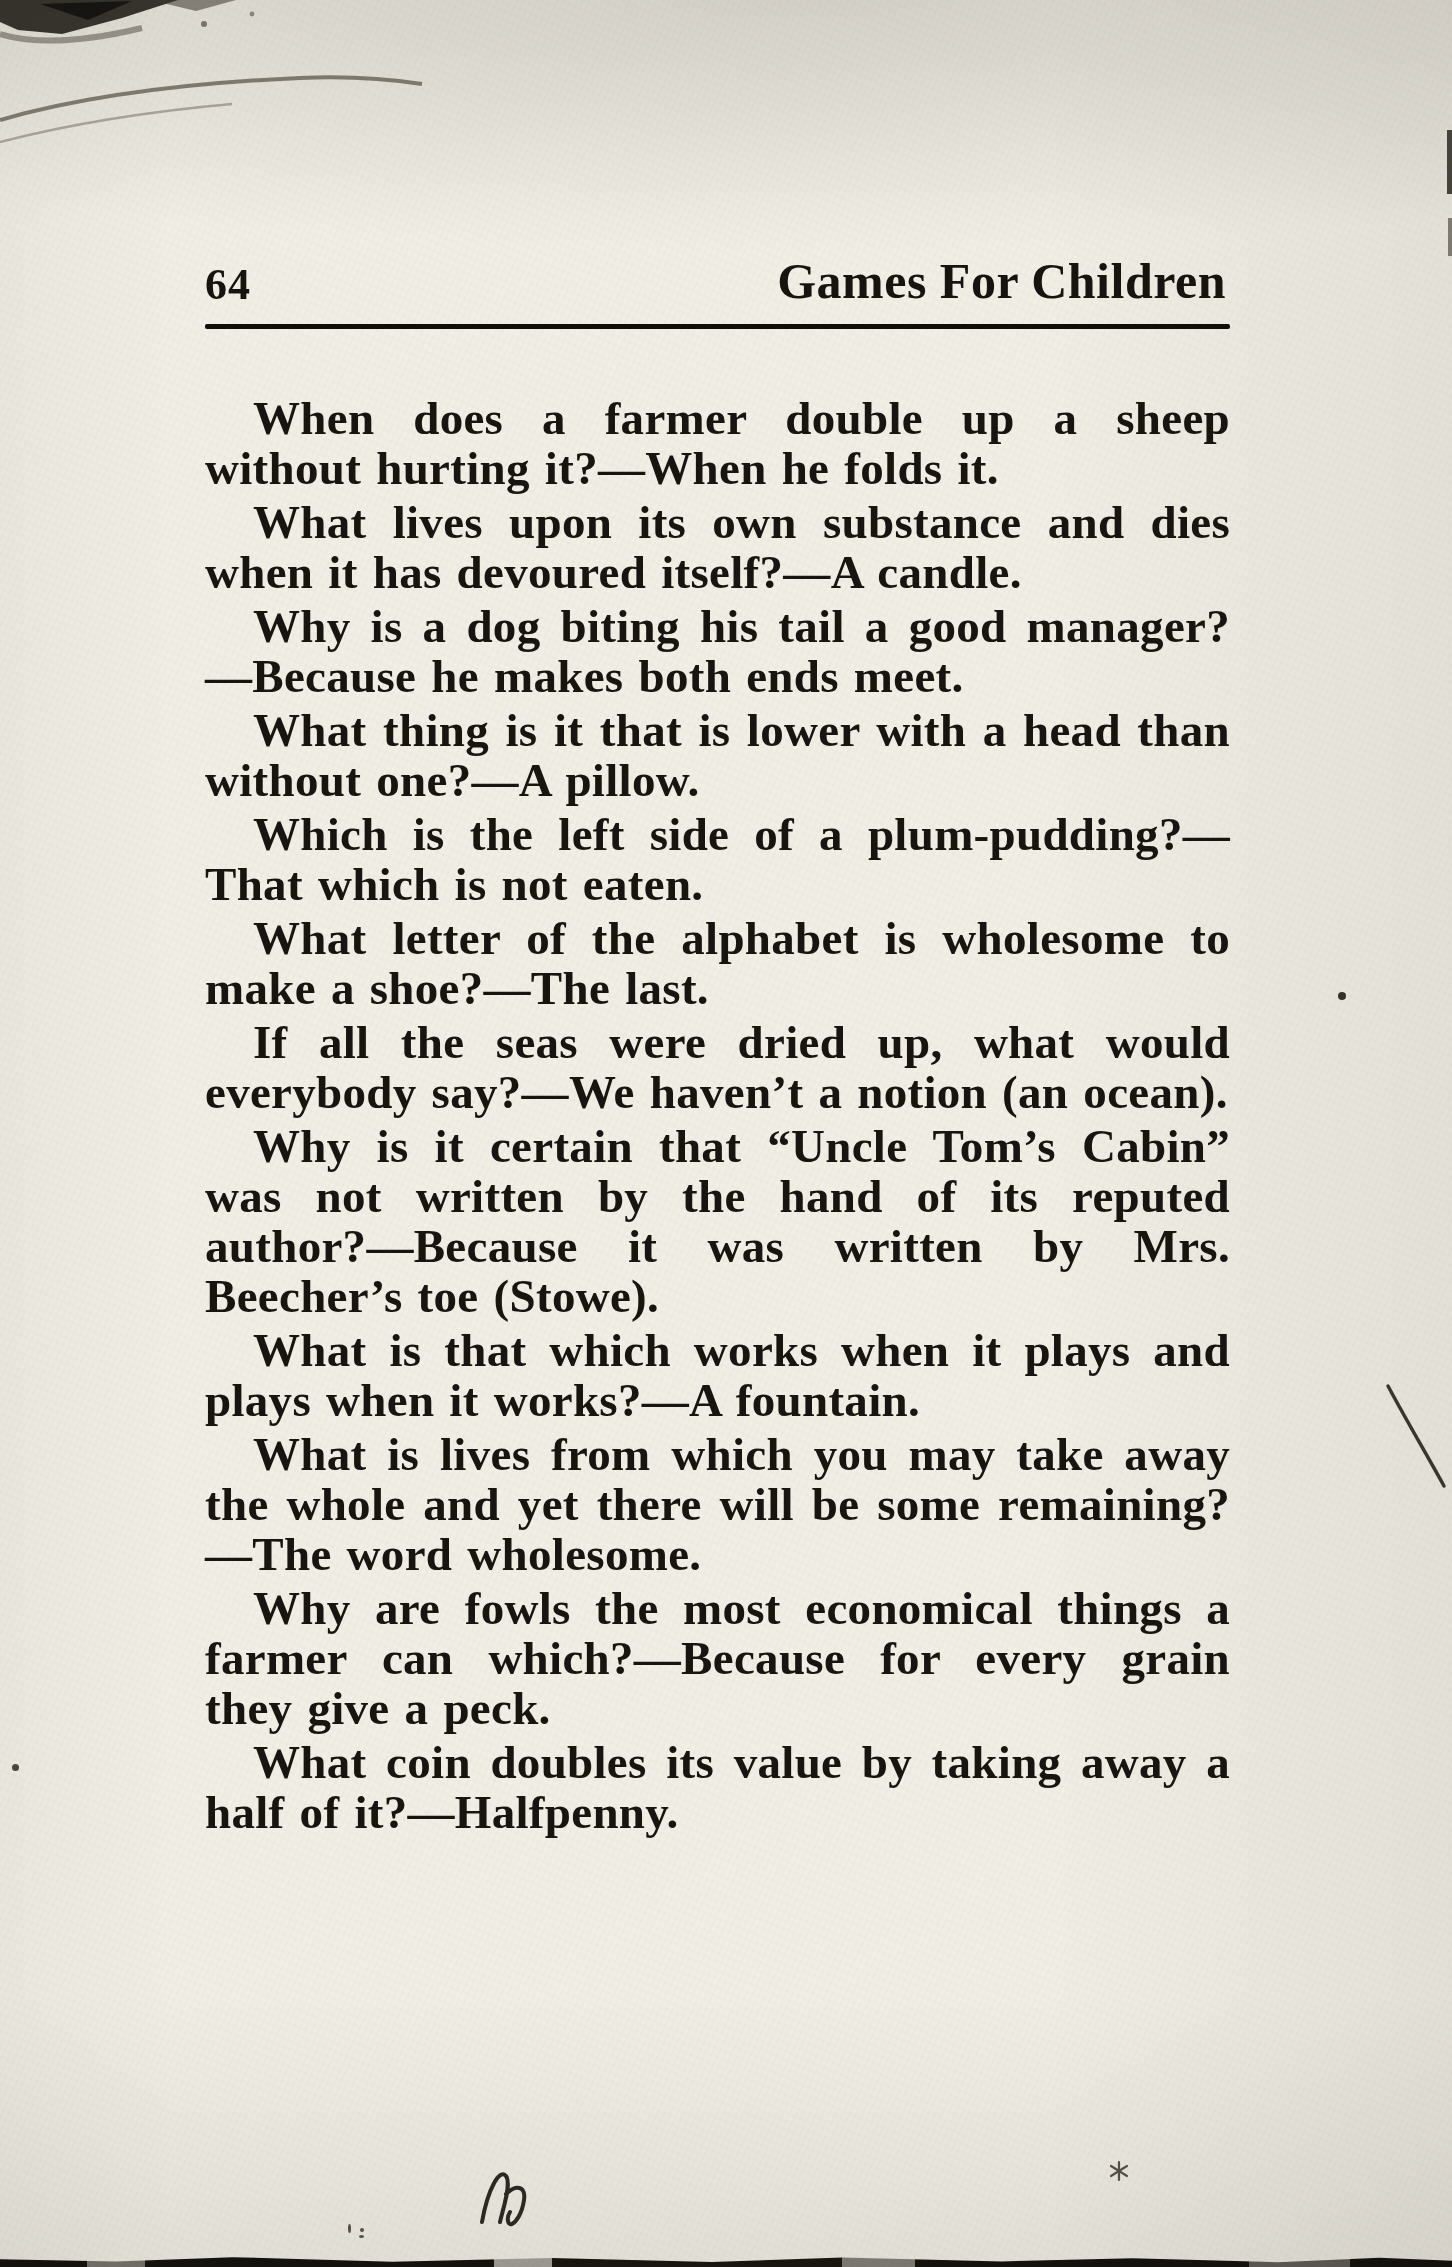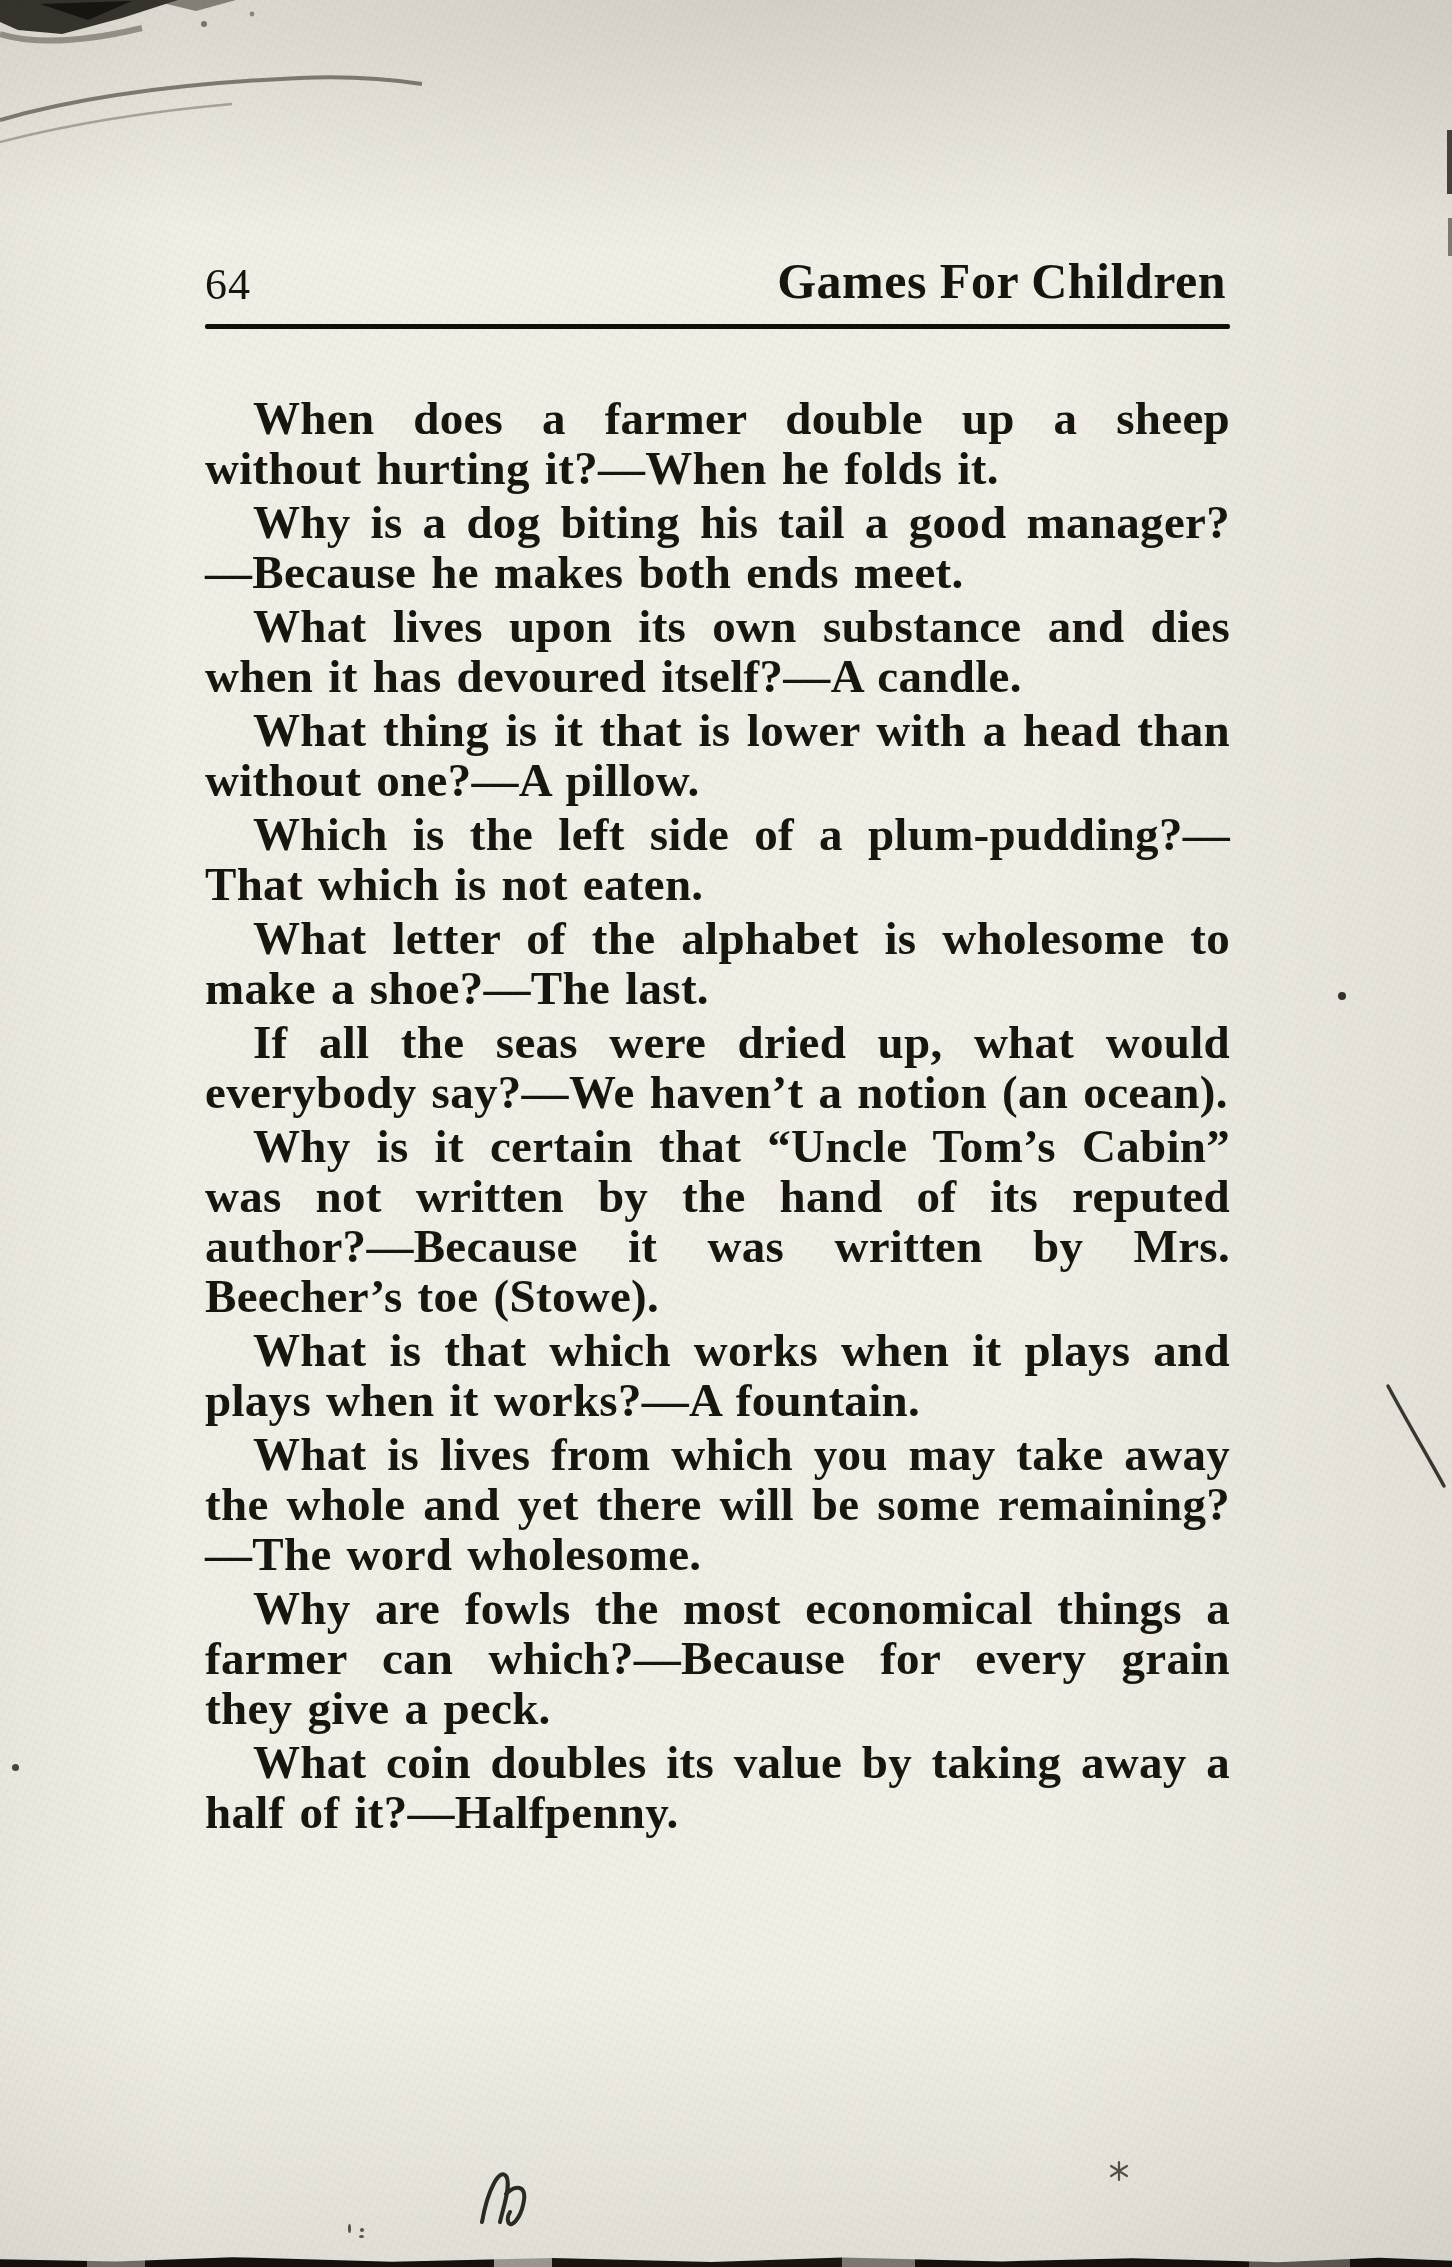--- a/index.html
+++ b/index.html
@@ -29,21 +29,21 @@
   
   .page-header {
     position: relative;
     height: 62px;
   }
   .page-number {
     position: absolute;
     left: 0;
     bottom: 2px;
     font-size: 44px;
-    font-weight: 400;
+    font-weight: 700;
     letter-spacing: 1px;
   }
   .running-title {
     margin: 4px;
     text-align: right;
     font-size: 50px;
     line-height: 62px;
     font-weight: 700;
     letter-spacing: 0.5px;
   }
@@ -119,22 +119,22 @@
   <div class="artifact edge-mark-2"></div>
 
   <header class="page-header">
     <span class="page-number">64</span>
     <h1 class="running-title">Games For Children</h1>
   </header>
   <div class="header-rule"></div>
 
   <main class="text-block">
     <p>When does a farmer double up a sheep without hurting it?—When he folds it.</p>
+    <p>What lives upon its own substance and dies when it has devoured itself?—A candle.</p>
     <p>Why is a dog biting his tail a good manager?—Because he makes both ends meet.</p>
-    <p>What lives upon its own substance and dies when it has devoured itself?—A candle.</p>
     <p>What thing is it that is lower with a head than without one?—A pillow.</p>
     <p>Which is the left side of a plum-pudding?—That which is not eaten.</p>
     <p>What letter of the alphabet is wholesome to make a shoe?—The last.</p>
     <p>If all the seas were dried up, what would everybody say?—We haven’t a notion (an ocean).</p>
     <p>Why is it certain that “Uncle Tom’s Cabin” was not written by the hand of its reputed author?—Because it was written by Mrs. Beecher’s toe (Stowe).</p>
     <p>What is that which works when it plays and plays when it works?—A fountain.</p>
     <p>What is lives from which you may take away the whole and yet there will be some remaining?—The word wholesome.</p>
     <p>Why are fowls the most economical things a farmer can which?—Because for every grain they give a peck.</p>
     <p>What coin doubles its value by taking away a half of it?—Halfpenny.</p>
   </main>

